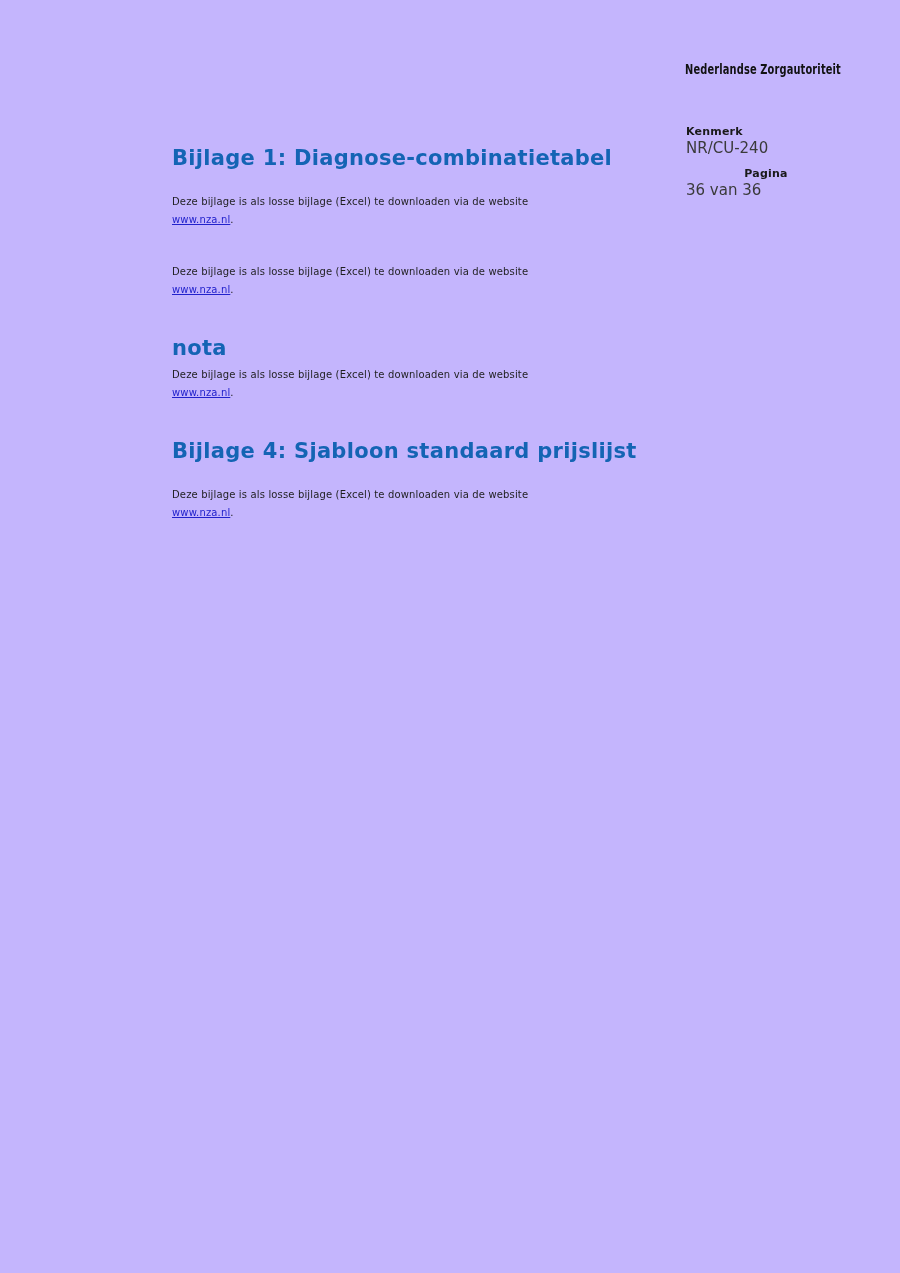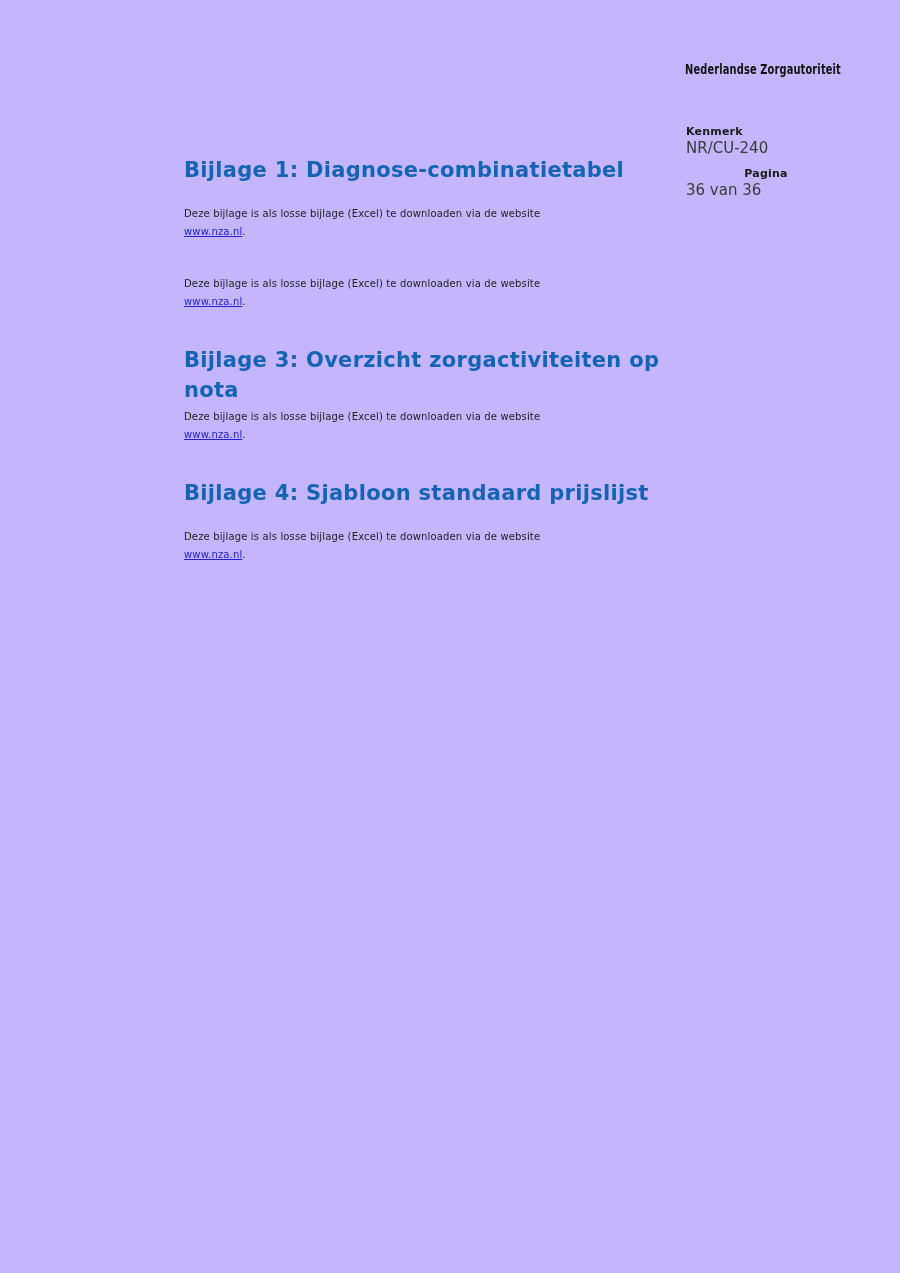--- a/index.html
+++ b/index.html
@@ -57,21 +57,21 @@
   }
 
   
   .main {
     position: absolute;
     left: 172px;
     top: 143px;
     width: 492px;
   }
   section {
-    margin: 12px;
+    margin: 0;
   }
   section + section {
     margin-top: 34px;
   }
   .section-title {
     margin: 0;
     font-size: 21px;
     line-height: 30px;
     font-weight: bold;
     color: var(--heading-blue, #1464b4);
@@ -121,21 +121,20 @@
         </h1>
       <p class="body"><span>Deze bijlage is als losse bijlage (Excel) te downloaden via de website</span><br><a class="link">www.nza.nl</a><span>.</span></p>
     </section>
 
     <section>
       <p class="body"><span>Deze bijlage is als losse bijlage (Excel) te downloaden via de website</span><br><a class="link">www.nza.nl</a><span>.</span></p>
     </section>
 
     <section class="tight">
       <h1 class="section-title">
-          <span class="title-line">Bijlage 3: Overzicht zorgactiviteiten op</span>
           <span class="title-line">nota</span>
         </h1>
       <p class="body"><span>Deze bijlage is als losse bijlage (Excel) te downloaden via de website</span><br><a class="link">www.nza.nl</a><span>.</span></p>
     </section>
 
     <section>
       <h1 class="section-title">
           <span class="title-line">Bijlage 4: Sjabloon standaard prijslijst</span>
           <span class="title-line"></span>
         </h1>

